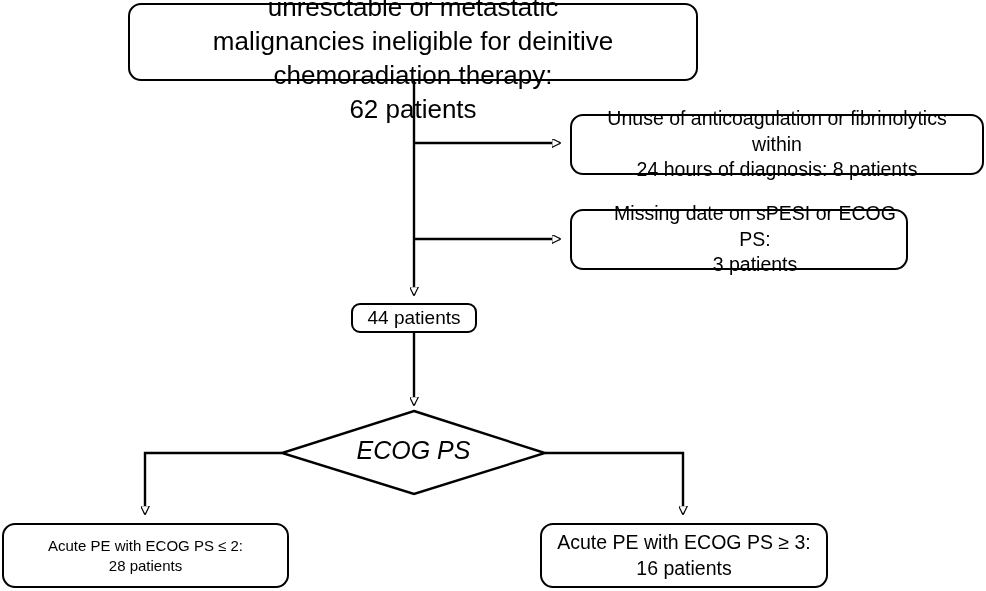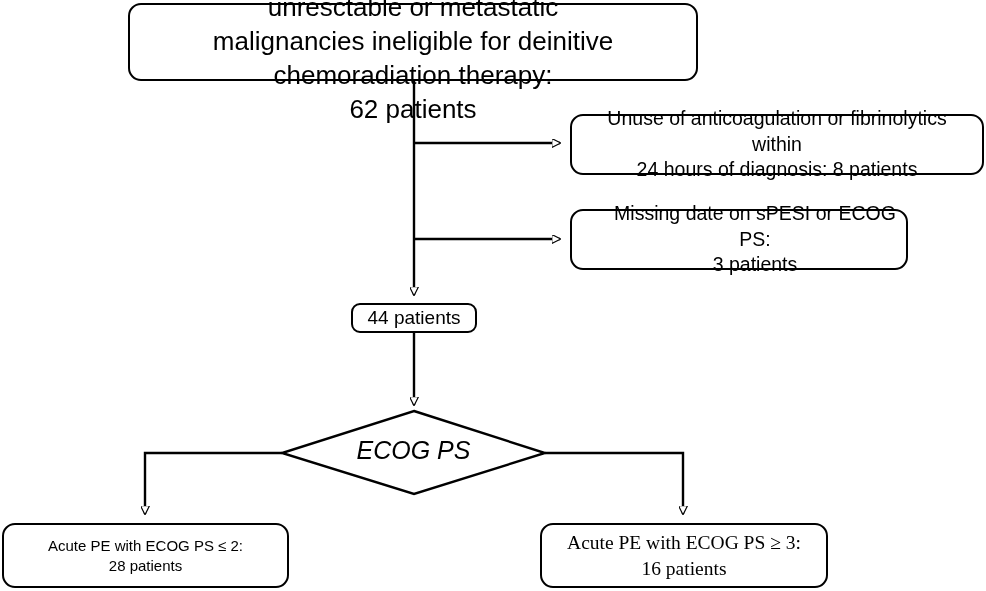--- a/index.html
+++ b/index.html
@@ -60,21 +60,20 @@
     border-radius: 9px;
   }
   #node-out-left {
     left: 2px; top: 523px; width: 287px; height: 65px;
     font-size: 15px;
     justify-content: center;
   }
   #node-out-right {
     left: 540px; top: 523px; width: 288px; height: 65px;
     font-size: 19.5px;
-    font-family: Liberation Serif, serif;
   }
   #decision-label {
     position: absolute;
     left: 282px;
     top: 436px;
     width: 263px;
     text-align: center;
     font-size: 25px;
     color: #000000;
     z-index: 2;

